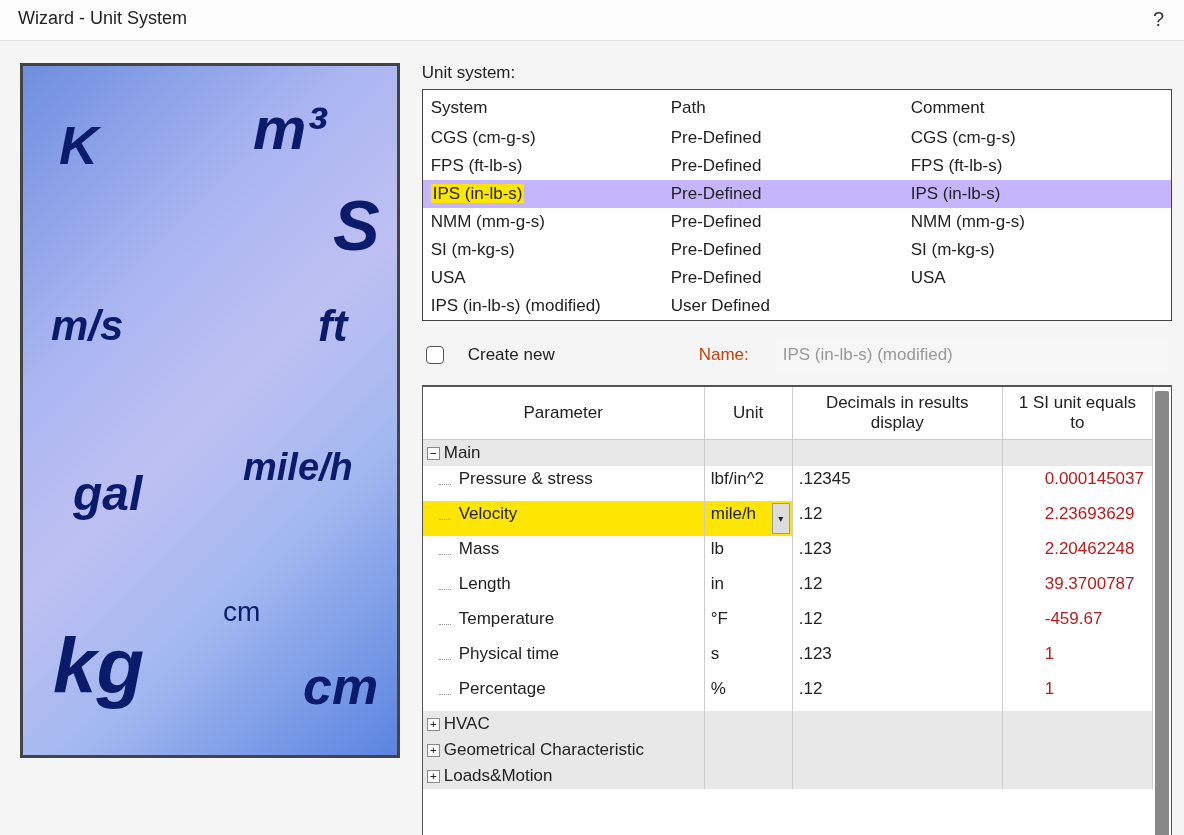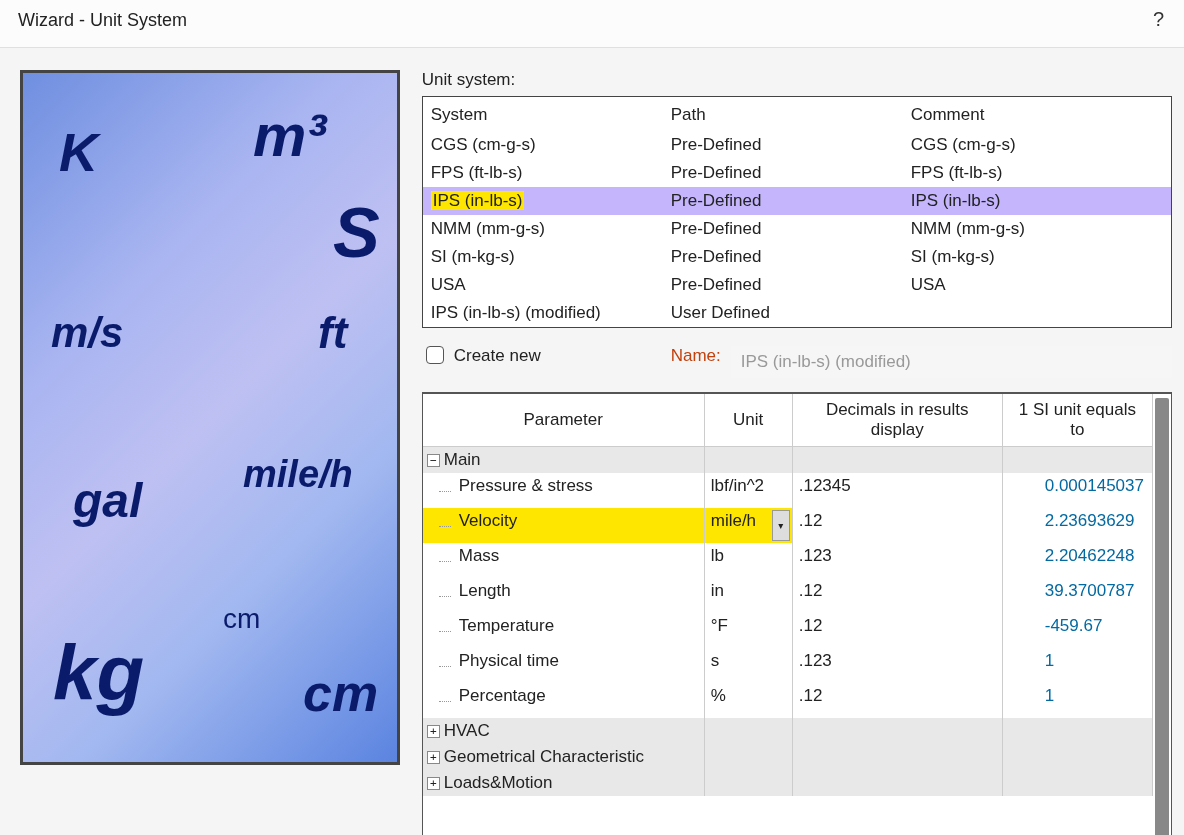--- a/index.html
+++ b/index.html
@@ -9,22 +9,22 @@
     font-size: 15px;
     background: #f5f5f5;
     color: #222;
     width: 1184px;
     height: 835px;
     overflow: hidden;
   }
   .titlebar {
     display: flex;
     justify-content: space-between;
-    align-items: flex-end;
-    padding: 8px 20px 16px 18px;
+    align-items: flex-start;
+    padding: 8px 20px 9px 18px;
     background: #fcfcfc;
     border-bottom: 1px solid #e0e0e0;
     font-size: 18px;
   }
   .help-btn {
     font-size: 20px;
     color: #333;
     cursor: pointer;
   }
   .content {
@@ -72,22 +72,22 @@
   }
   .systems-row.selected {
     background: #c4b5fd;
   }
   .highlight {
     background: #ffe600;
     padding: 0 2px;
   }
   .create-row {
     display: flex;
-    align-items: flex-start;
-    gap: 10px;
+    align-items: center;
+    gap: 24px;
     margin: 18px 0 14px 4px;
     font-size: 17px;
   }
   .checkbox {
     width: 18px; height: 18px;
     border: 1.5px solid #555;
     border-radius: 4px;
     background: #fff;
     cursor: pointer;
   }
@@ -168,21 +168,21 @@
     right: 2px; top: 2px; bottom: 2px;
     width: 18px;
     background: #ddd;
     border: 1px solid #999;
     display: flex;
     align-items: center;
     justify-content: center;
     font-size: 10px;
     cursor: pointer;
   }
-  .si-val { color: #0369a1; margin-left: 36px; }
+  .si-val { color: #b91c1c; margin-left: 36px; }
   .scrollbar {
     width: 14px;
     background: #888;
     margin: 4px 2px;
     border-radius: 2px;
   }
   .footer {
     display: flex;
     justify-content: flex-end;
     gap: 24px;

